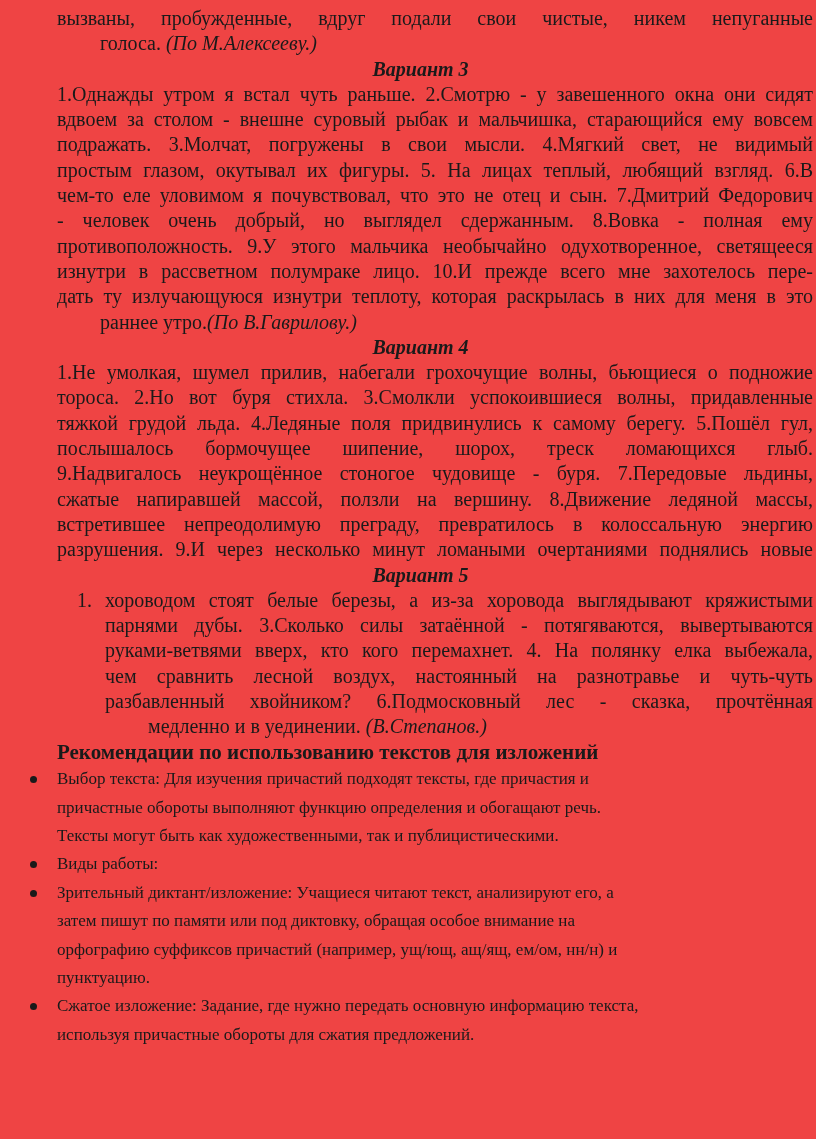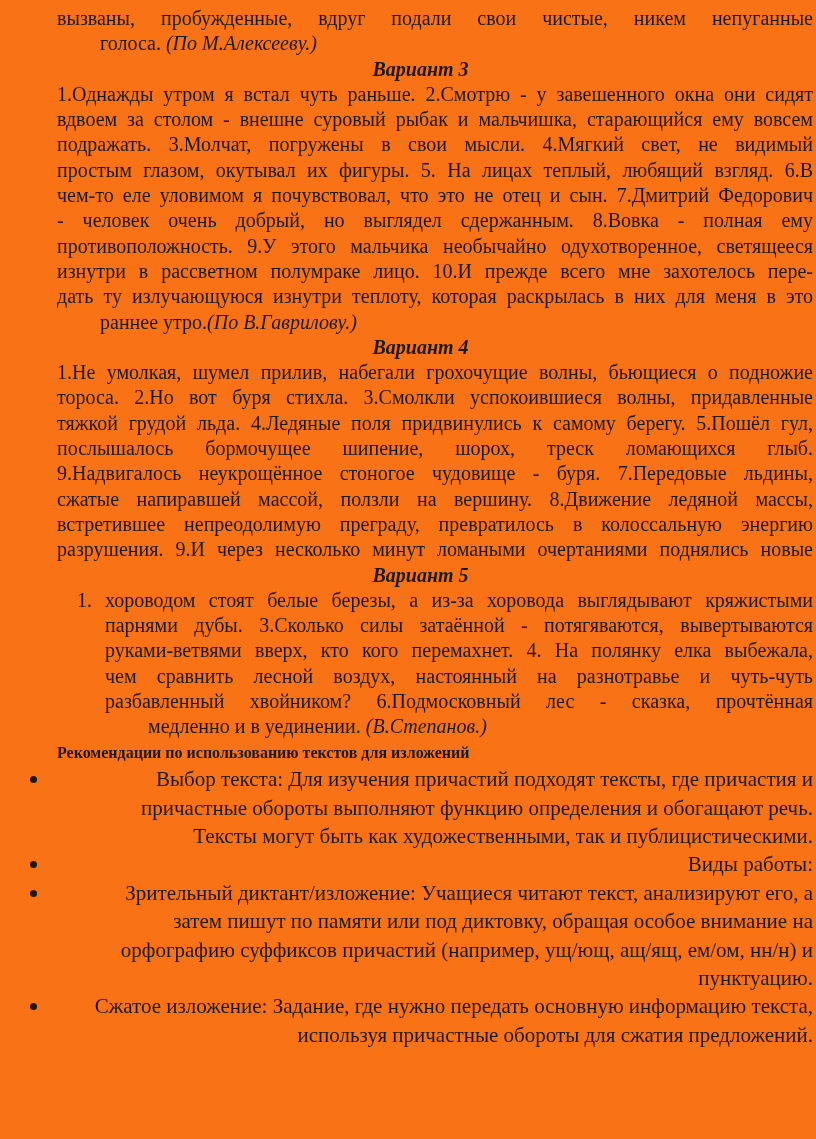--- a/index.html
+++ b/index.html
@@ -1,20 +1,20 @@
 <!DOCTYPE html>
 <html><head>
 <meta charset="utf-8">
 <style>
   * { margin:0; padding:0; box-sizing:border-box; }
   html,body { background:#ffffff; }
   .page {
     position:relative;
     width:816px; height:1139px;
-    background:#f97316;
+    background:#ef4444;
     color:#1a1a1a;
     font-family:"Liberation Serif", serif;
     overflow:hidden;
   }
   .content {
     padding:6px 3px 0 57px;
   }
   
   .body-line {
     font-size:20px;
@@ -32,41 +32,41 @@
   .heading-variant {
     font-size:20px;
     line-height:25.3px;
     font-weight:bold;
     font-style:italic;
     margin-left:-29px;
     text-align:center;
   }
   
   .heading-bold {
-    font-size:16px;
+    font-size:21px;
     line-height:25.6px;
     font-weight:bold;
   }
   
   .list-item { position:relative; padding-left:48px; }
   .list-marker {
     position:absolute; left:20px; top:0;
     font-size:20px; line-height:25.3px;
   }
   
   .bullet-item { position:relative; }
   .bullet-dot {
     position:absolute; left:-27px; top:11px;
     width:7px; height:7px; border-radius:50%;
     background:#1a1a1a;
   }
   .bullet-line {
-    font-size:21px;
+    font-size:17px;
     line-height:28.4px;
-    text-align:right;
+    text-align:left;
   }
 </style>
 </head>
 <body>
 
 <main class="page">
   <div class="content" id="doc" style="color: rgb(26, 26, 26);">
       <div>
         <div class="body-line"><span>вызваны, пробужденные, вдруг подали свои чистые, никем непуганные</span></div>
         <div class="body-line last"><span>голоса. </span><span class="italic">(По М.Алексееву.)</span></div>

